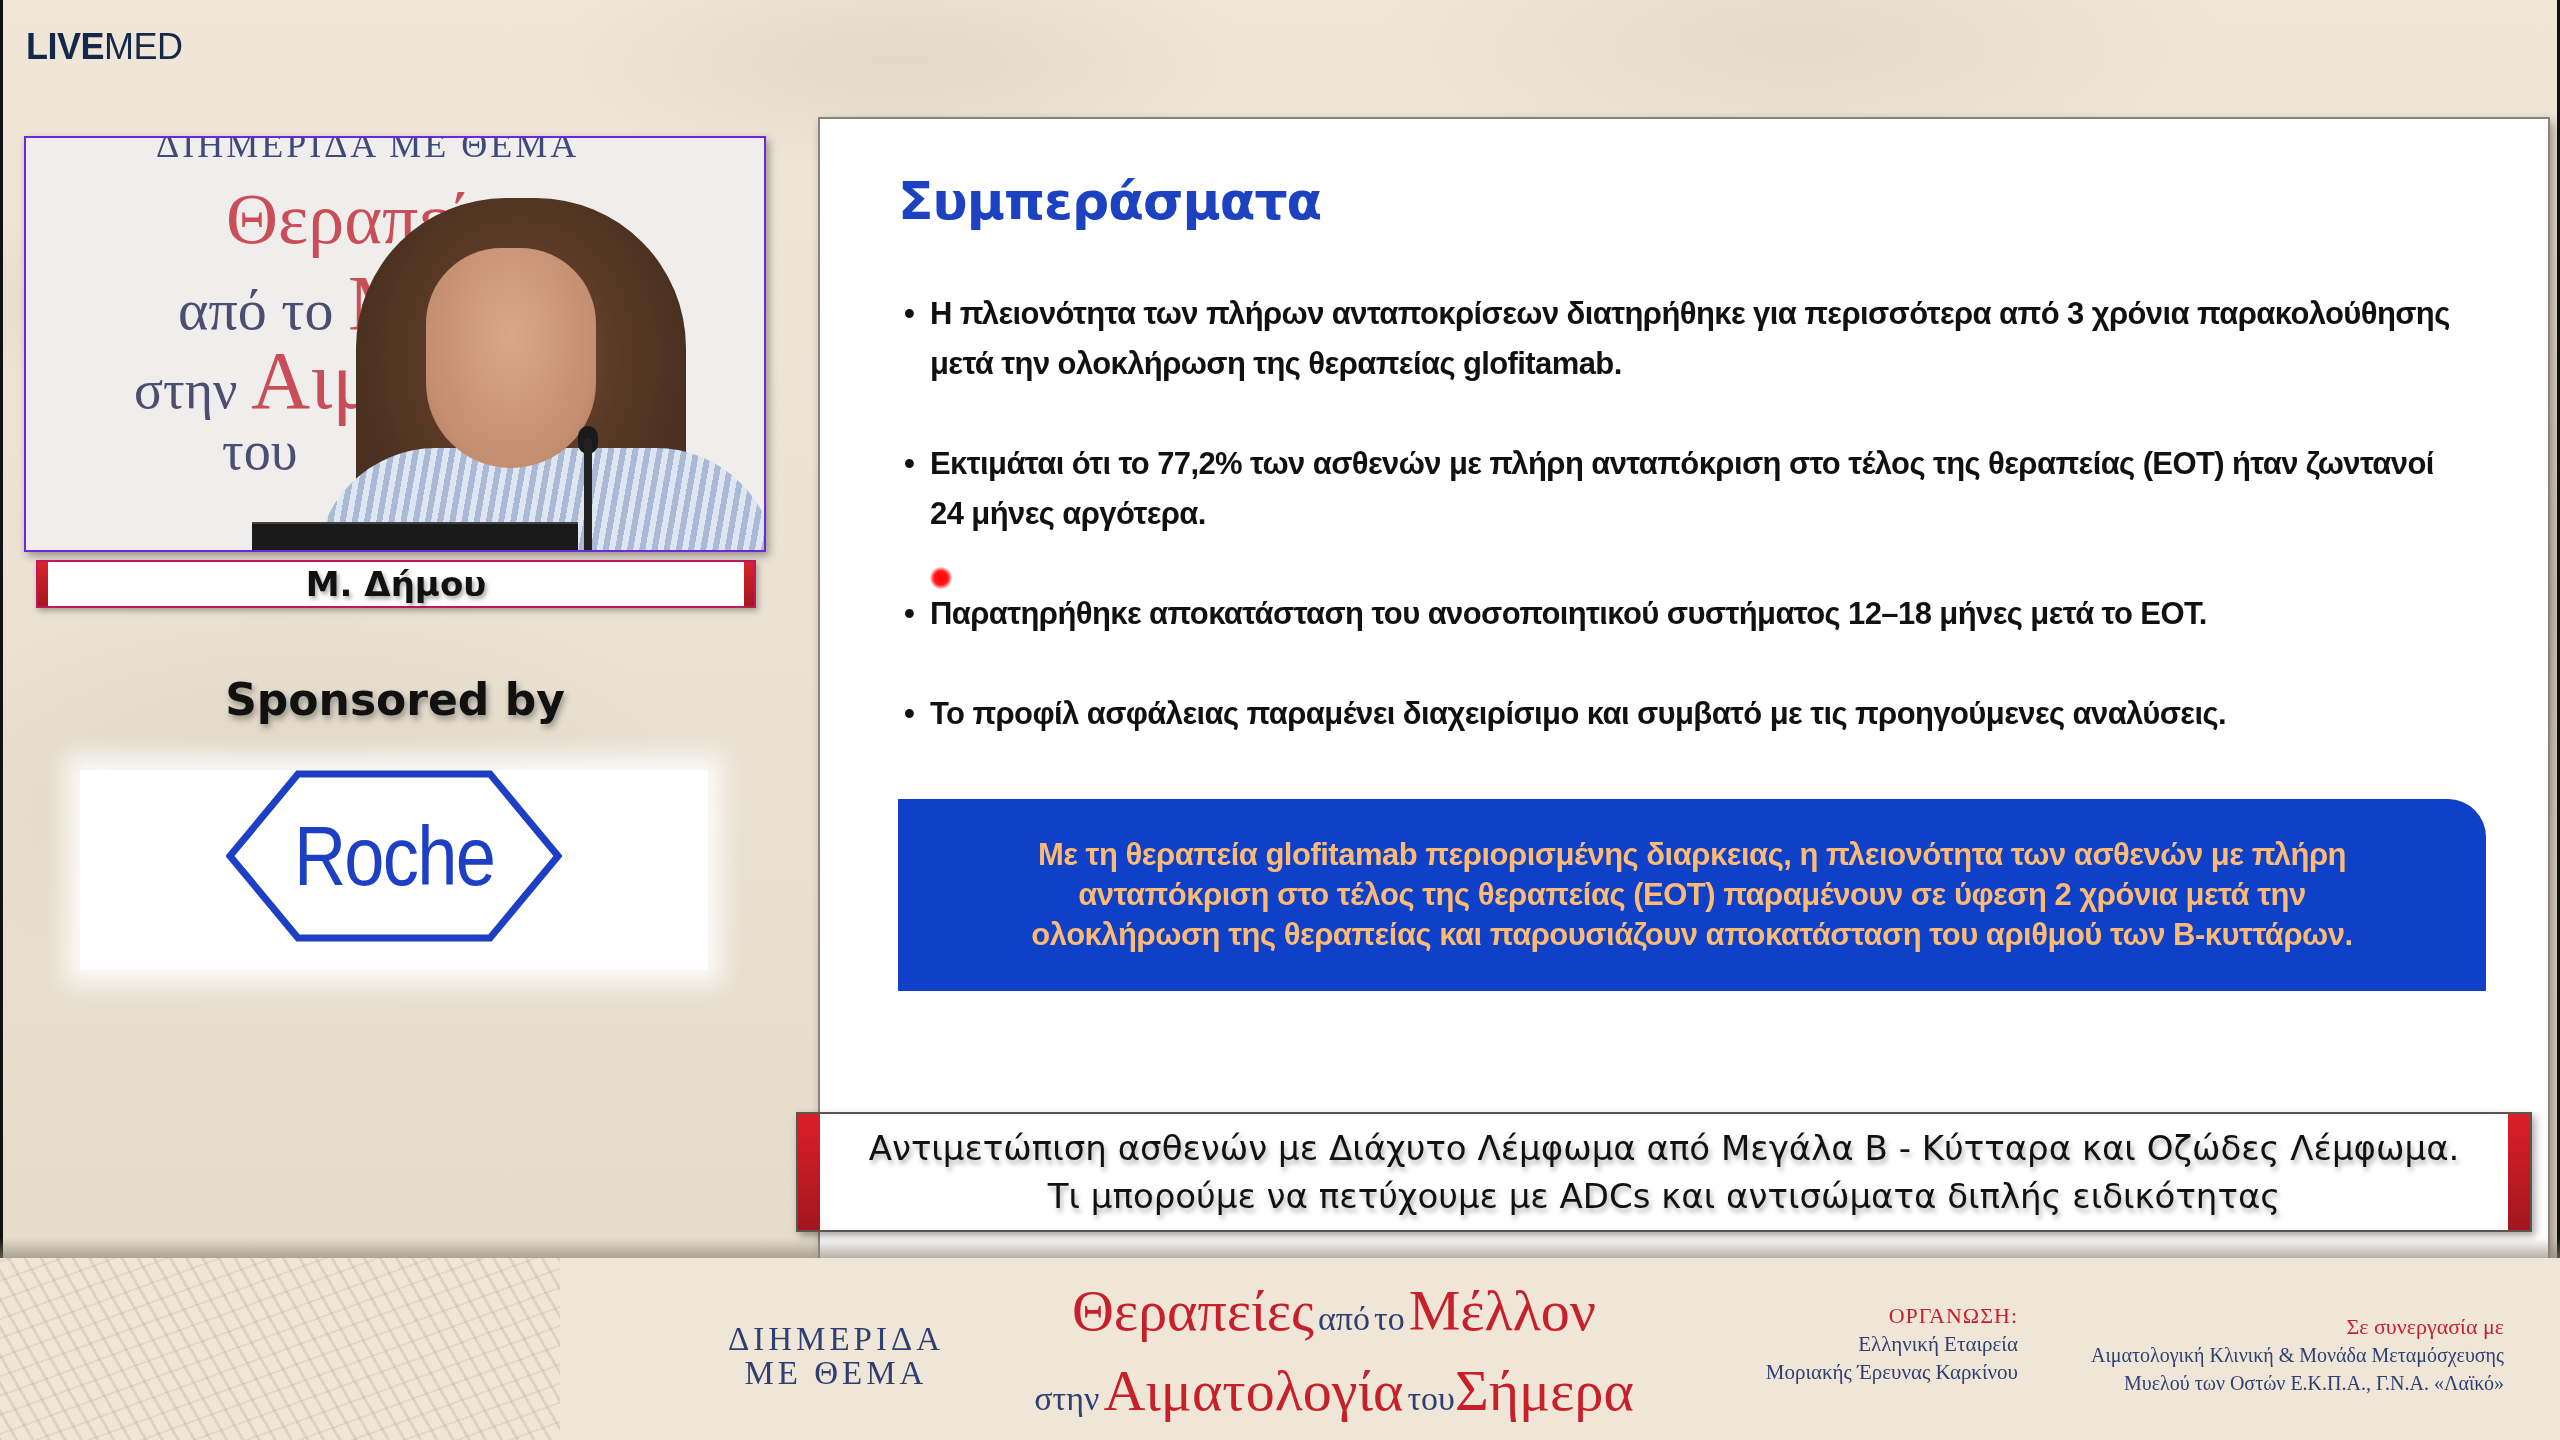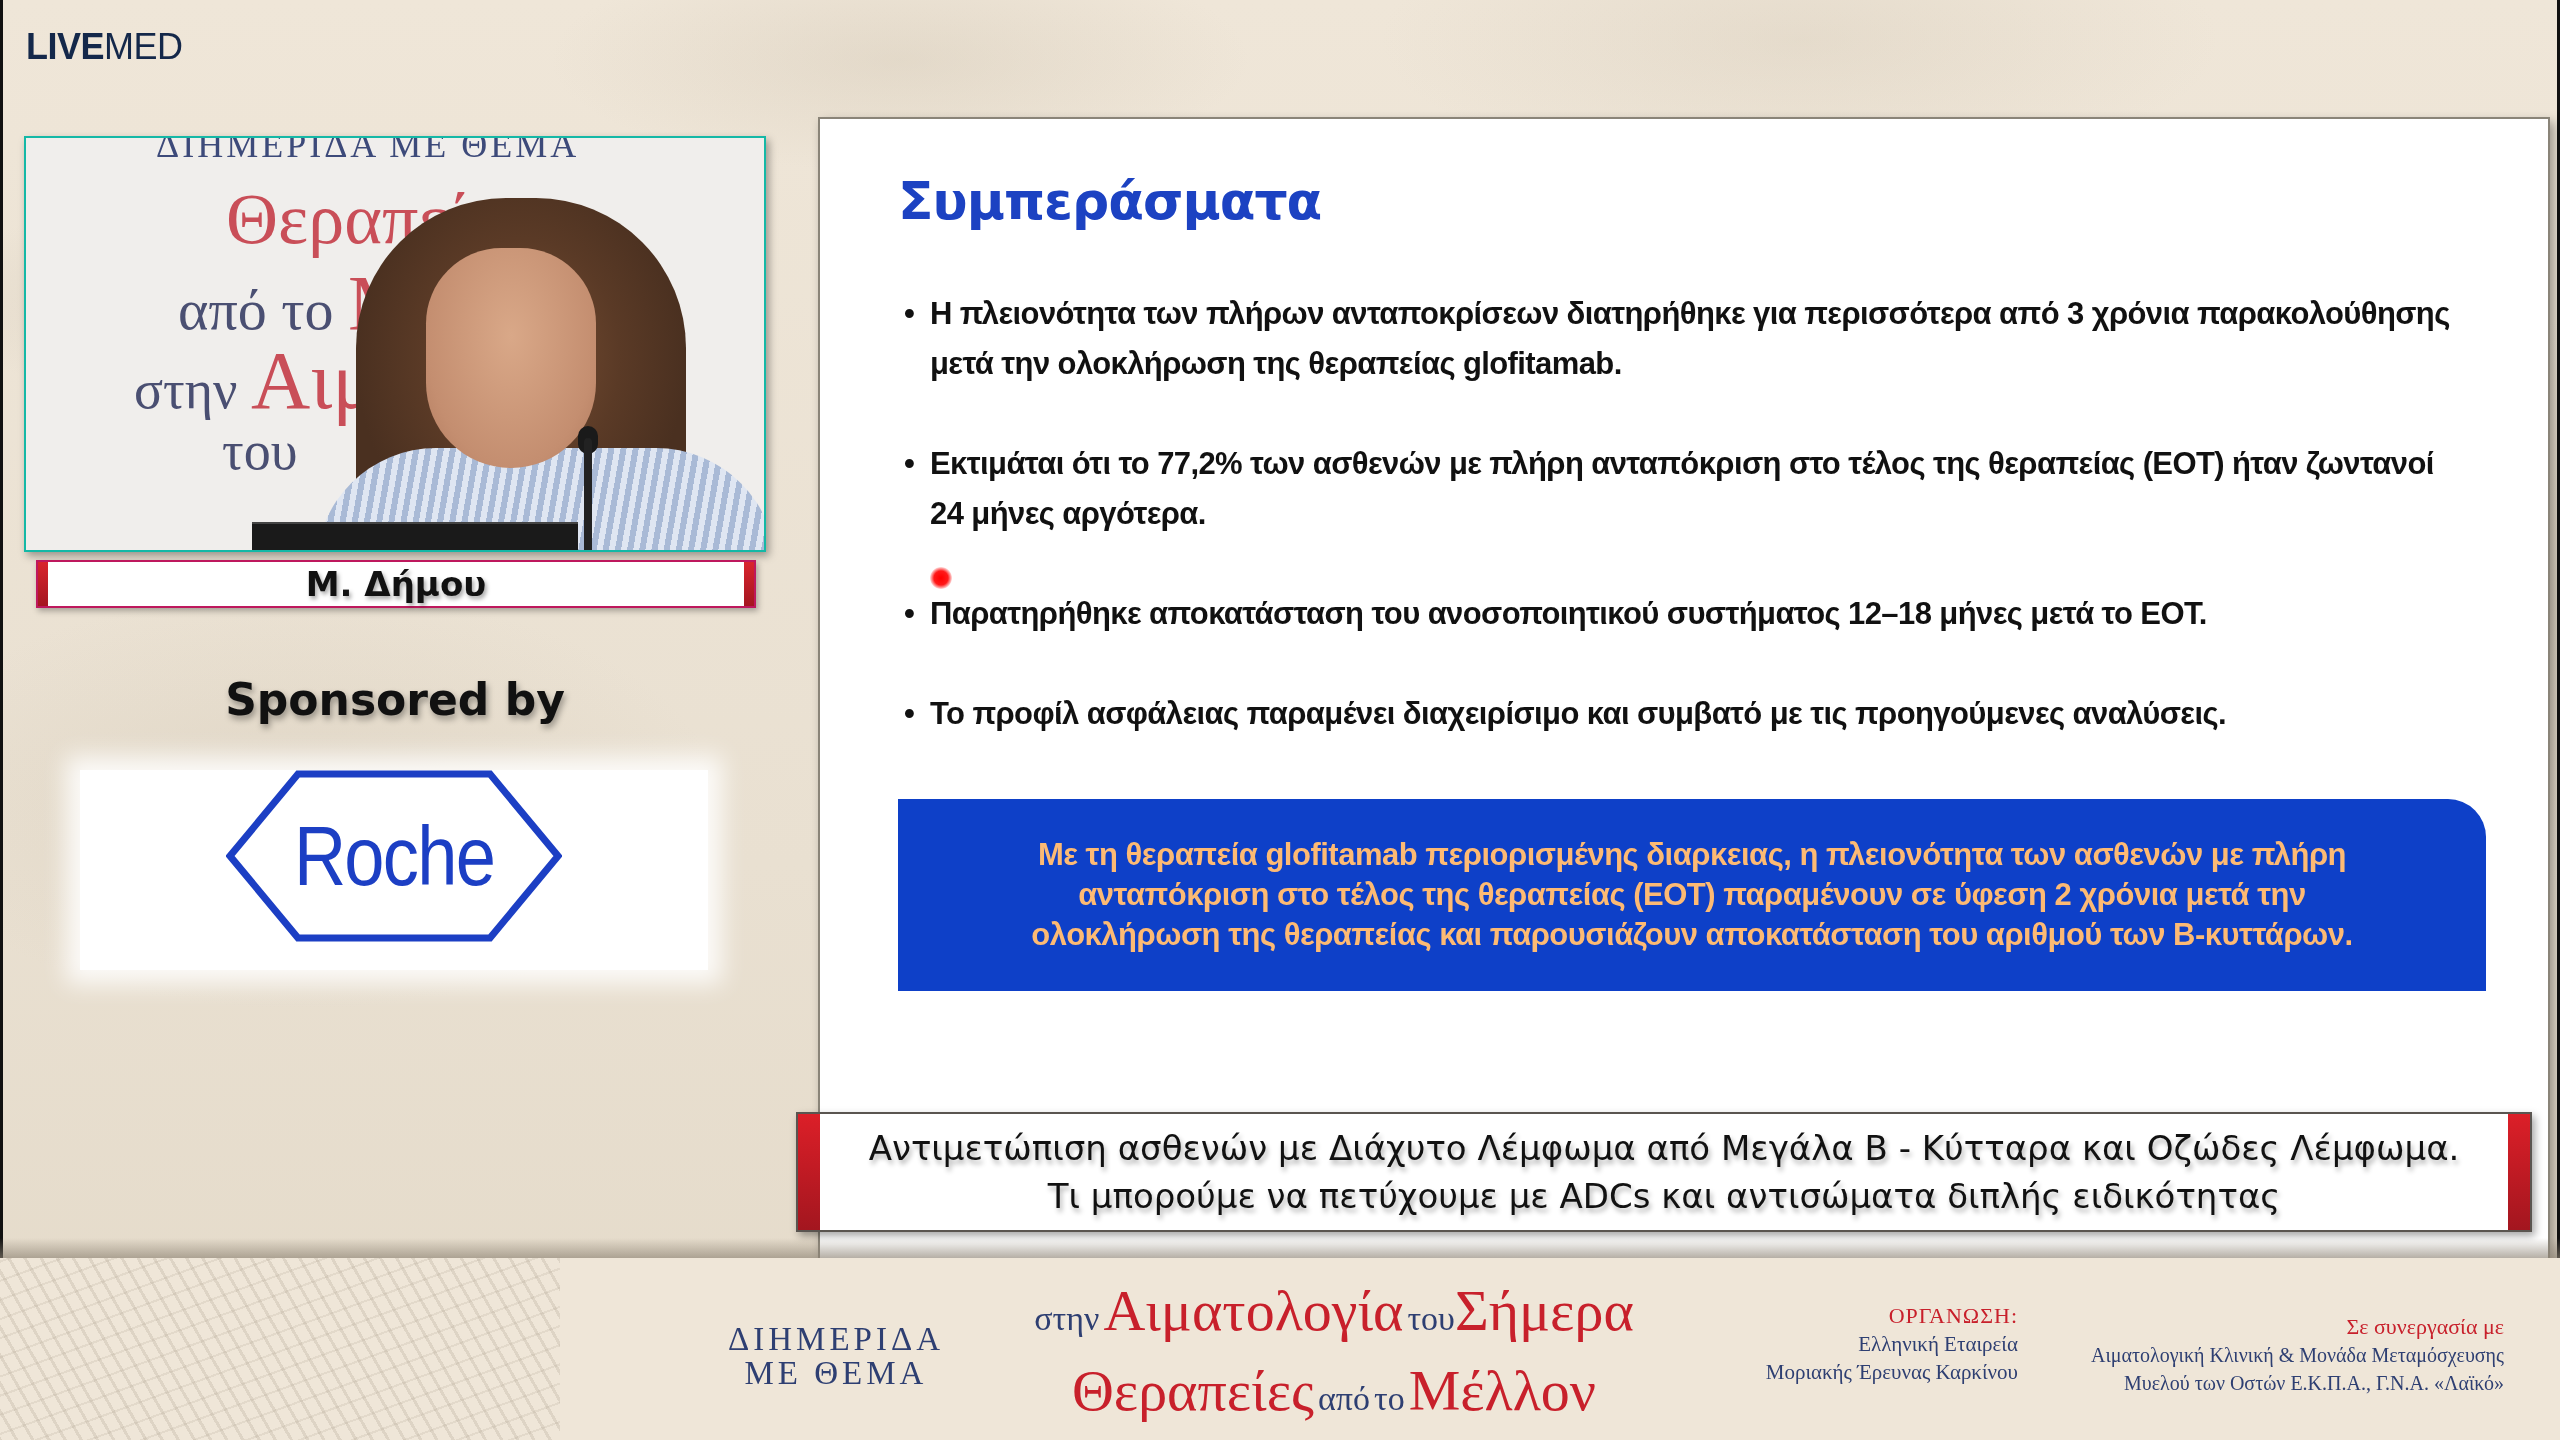--- a/index.html
+++ b/index.html
@@ -26,21 +26,21 @@
     position: absolute; left: 26px; top: 26px;
     font-size: 36px; color: #14284a; letter-spacing: -0.5px;
   }
   .logo-livemed .live { font-weight: 900; }
   .logo-livemed .med { font-weight: 400; }
 
   
   .video-panel {
     position: absolute; left: 24px; top: 136px; width: 742px; height: 416px;
     background: #f0eeec;
-    border: 2px solid #14b8a6;
+    border: 2px solid #6d28d9;
     box-shadow: 3px 4px 8px rgba(0,0,0,0.35);
     overflow: hidden;
   }
   .banner-text {
     position: absolute; left: 0; top: 0; width: 100%; height: 100%;
     font-family: "Liberation Serif", serif;
   }
   .banner-text .small-head {
     position: absolute; left: 130px; top: -14px; font-size: 36px; color: #3d4a7a; letter-spacing: 3px;
   }
@@ -264,30 +264,30 @@
 
 <div class="footer-shadow"></div>
 <div class="footer">
   <div class="sketch"></div>
   <div class="diimerida">
     <div>ΔΙΗΜΕΡΙΔΑ</div>
     <div>ΜΕ ΘΕΜΑ</div>
   </div>
   <div class="event-title">
     <div>
-      <span class="b">στην</span>
-      <span class="r">Αιματολογία</span>
-      <span class="b">του</span><span class="r">Σήμερα</span>
-    </div>
-    <div>
       <span class="r">Θεραπείες</span>
       <span class="b">από</span>
       <span class="b">το</span>
       <span class="r">Μέλλον</span>
     </div>
+    <div>
+      <span class="b">στην</span>
+      <span class="r">Αιματολογία</span>
+      <span class="b">του</span><span class="r">Σήμερα</span>
+    </div>
   </div>
   <div class="org">
     <div class="head">ΟΡΓΑΝΩΣΗ:</div>
     <div>Ελληνική Εταιρεία</div>
     <div>Μοριακής Έρευνας Καρκίνου</div>
   </div>
   <div class="partner">
     <div class="head">Σε συνεργασία με</div>
     <div>Αιματολογική Κλινική &amp; Μονάδα Μεταμόσχευσης</div>
     <div>Μυελού των Οστών Ε.Κ.Π.Α., Γ.Ν.Α. «Λαϊκό»</div>

